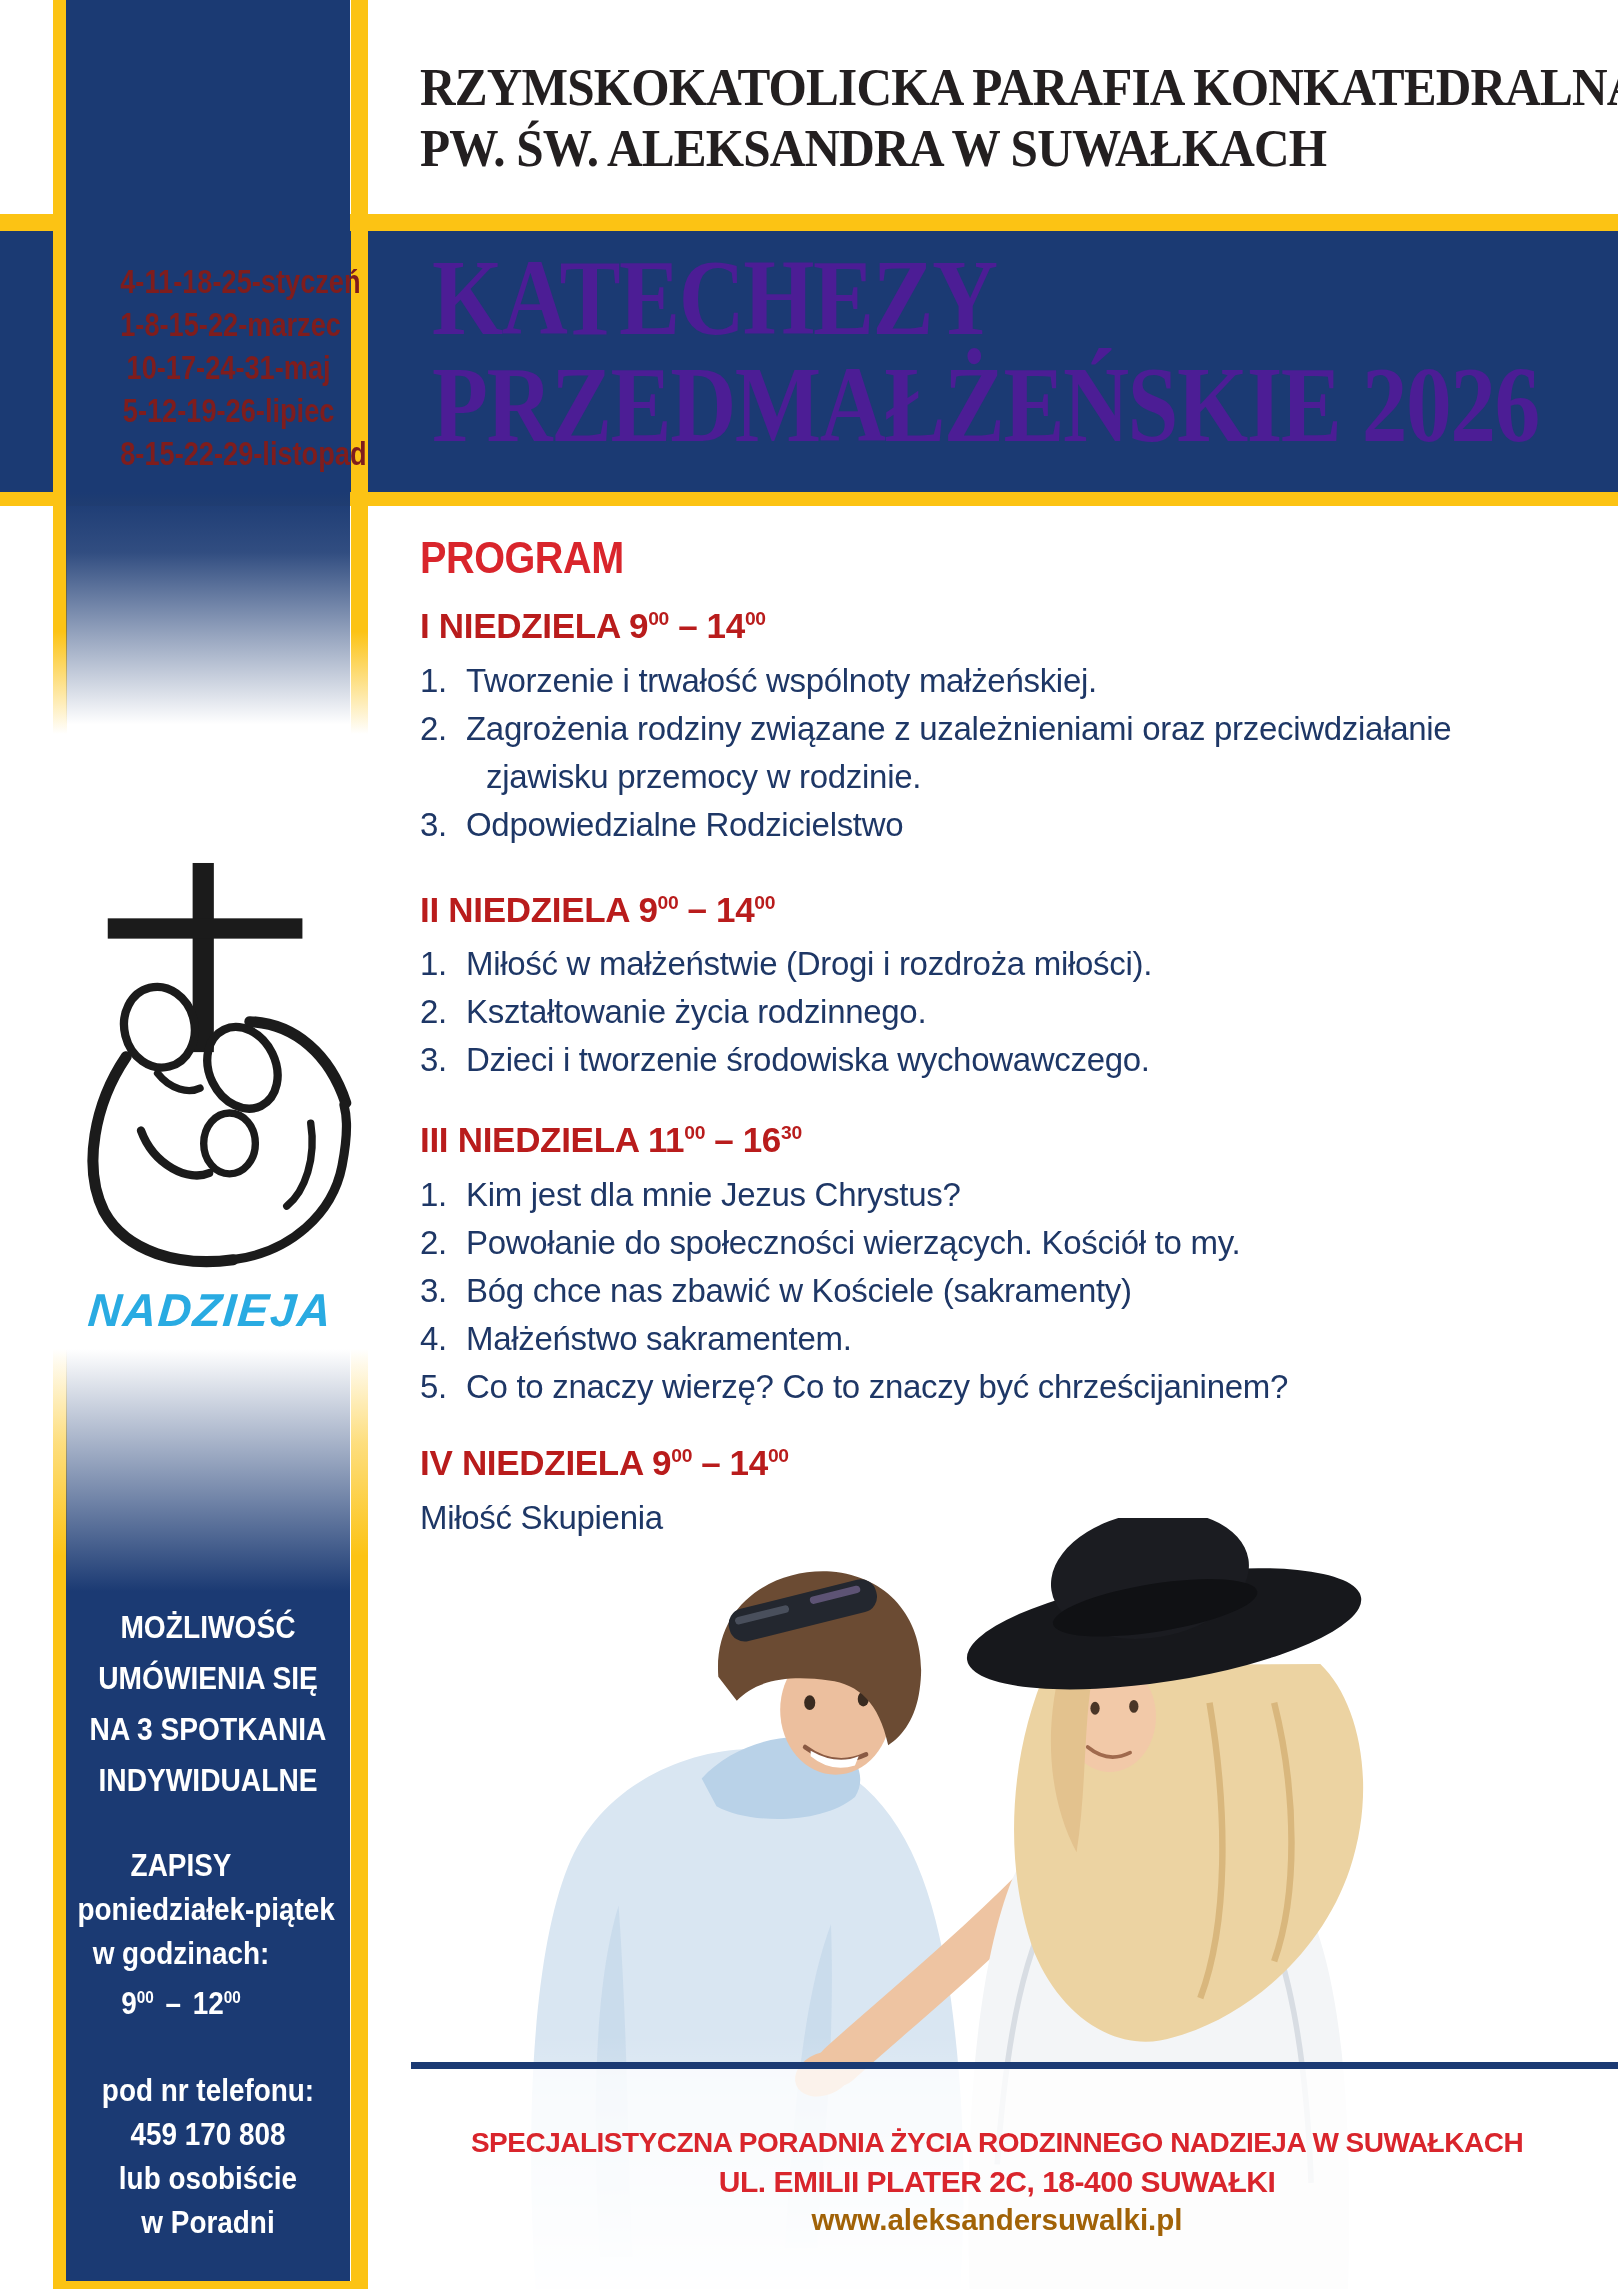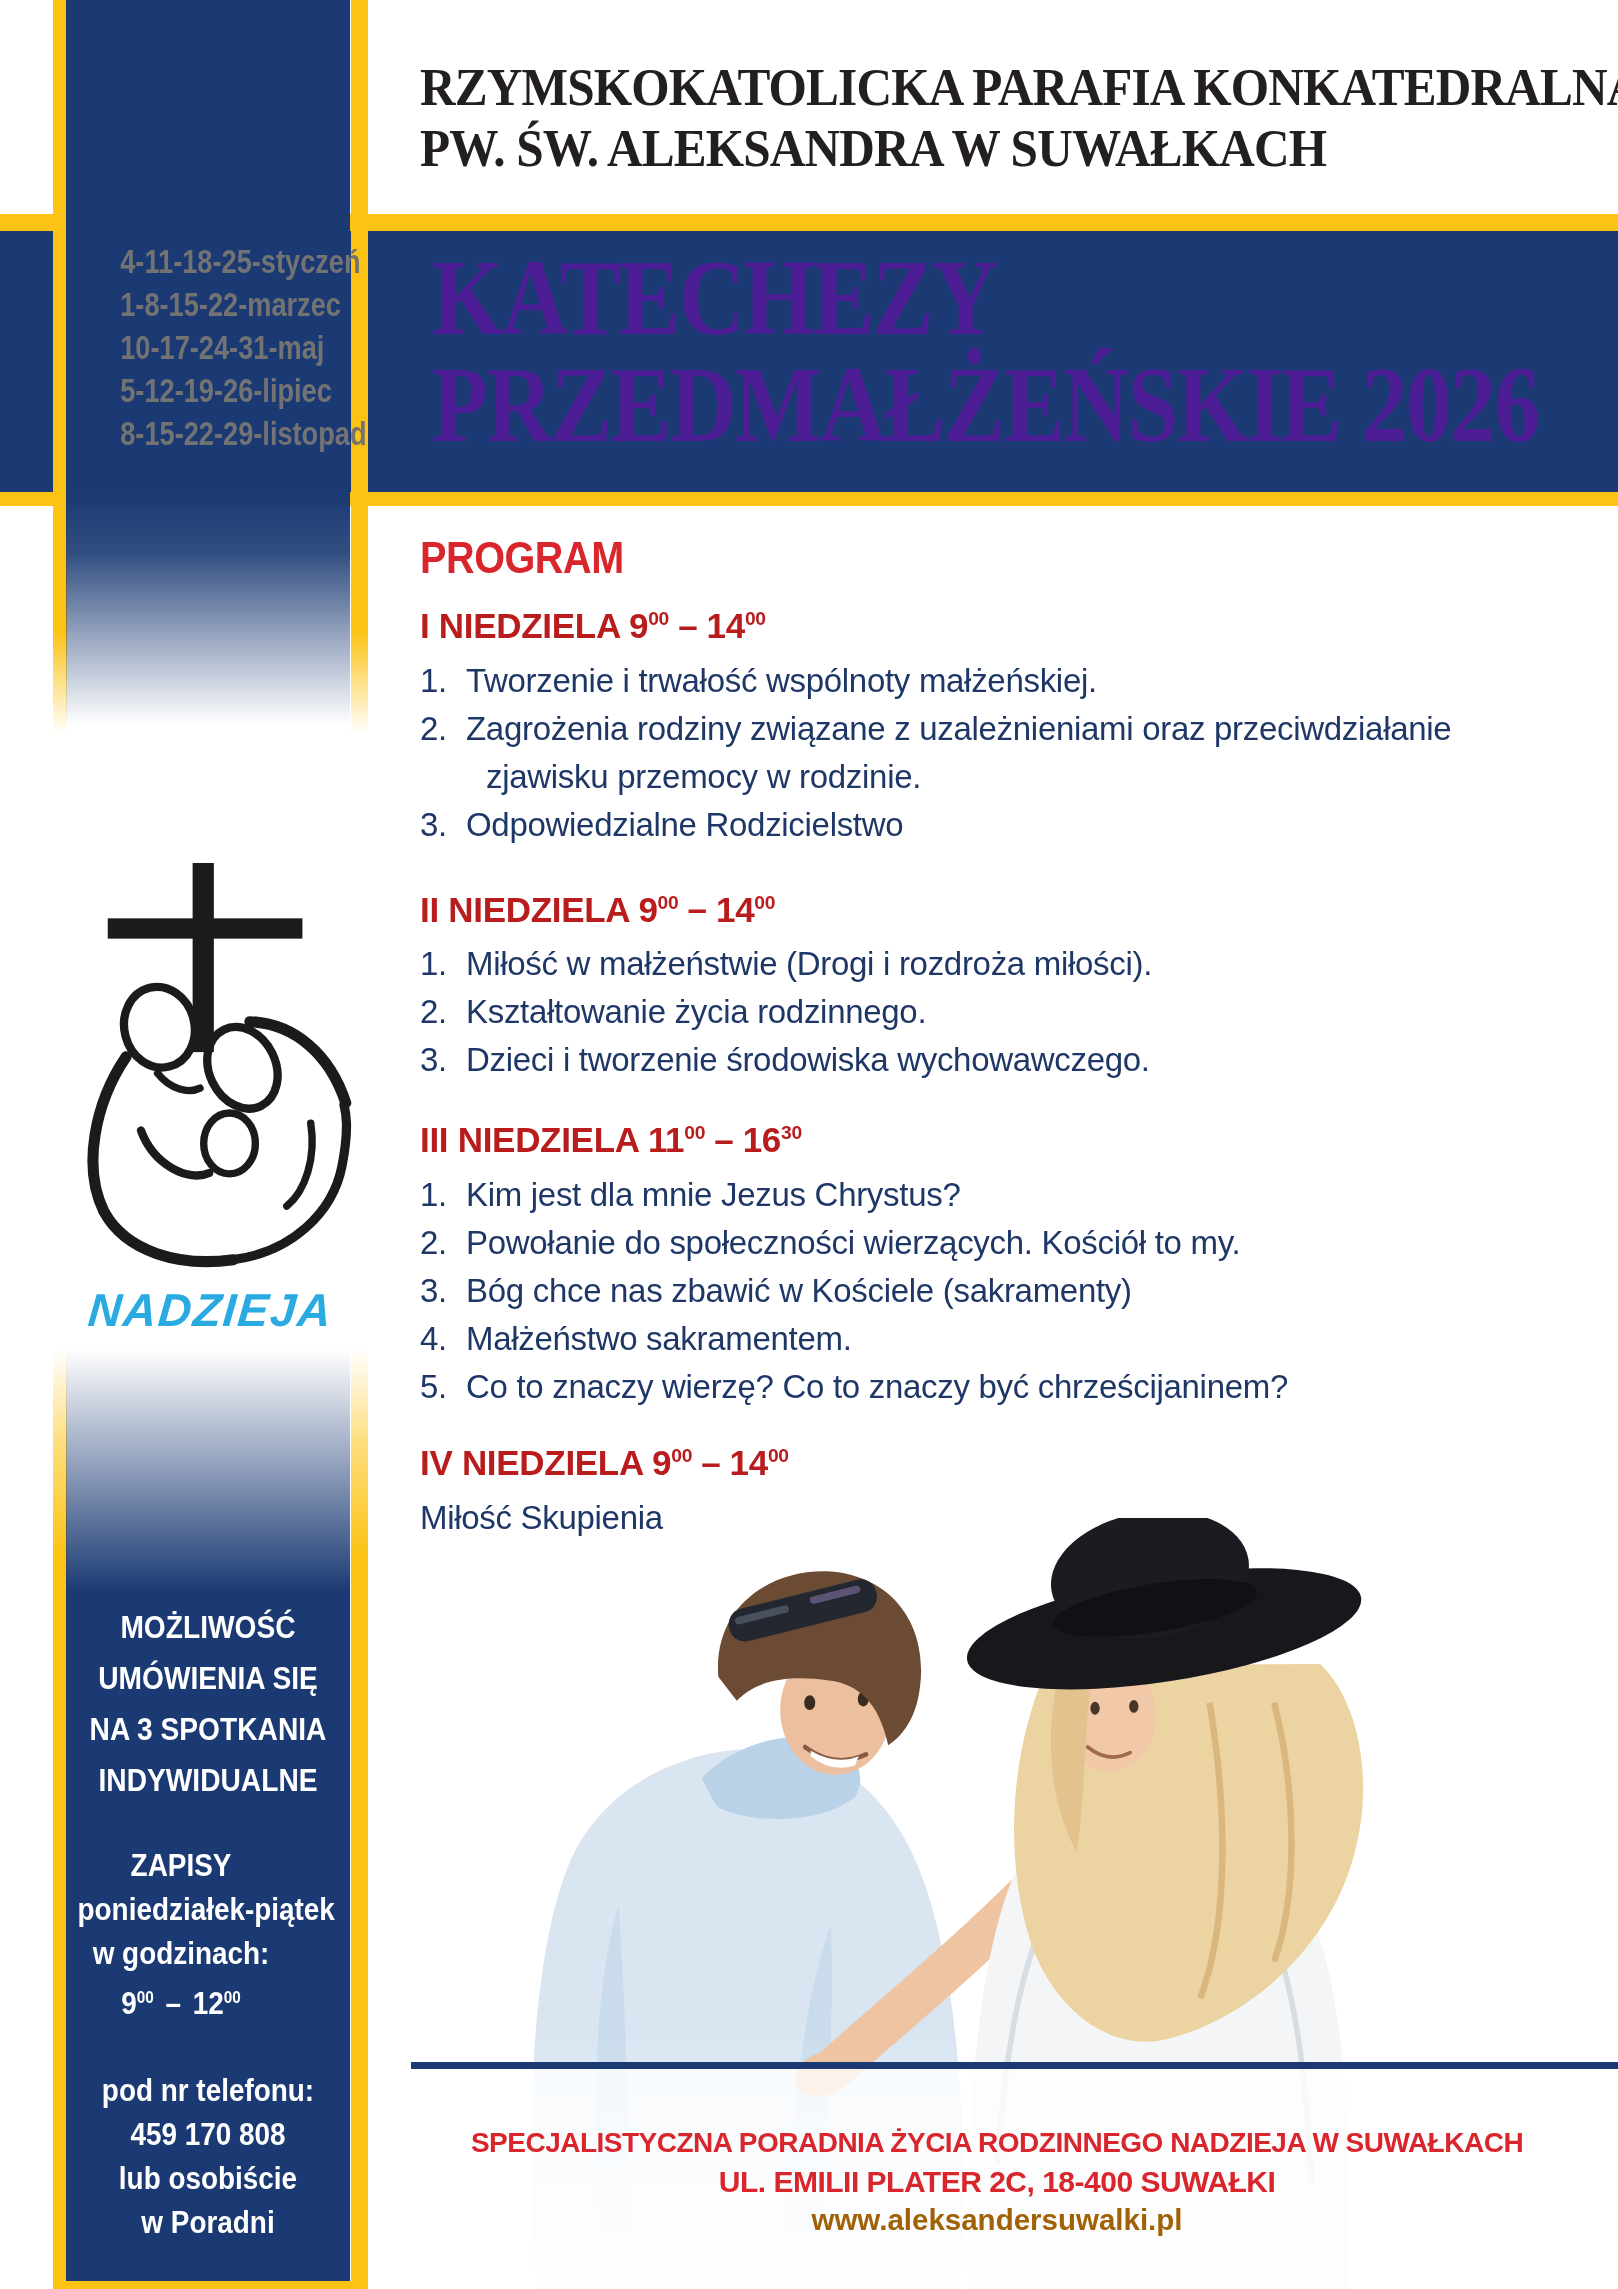--- a/index.html
+++ b/index.html
@@ -31,21 +31,21 @@
   
   .parish{left:420px;top:57px;width:1163px;color:#231f20;
     font-family:"Liberation Serif",serif;font-weight:bold;font-size:53px;line-height:61px;letter-spacing:-0.9px;}
   .parish .ln{display:block;transform:scaleX(.93);transform-origin:left center;white-space:nowrap;}
 
   .title{left:432px;top:244px;width:1191px;color:#4c1d95;
     font-family:"Liberation Serif",serif;font-weight:bold;font-size:109px;line-height:107px;letter-spacing:-1.8px;}
   .title .ln{display:block;transform:scaleX(.84);transform-origin:left center;white-space:nowrap;}
 
   
-  .dates{left:66px;top:240px;width:271px;text-align:left;color:#737373;
+  .dates{left:66px;top:260px;width:271px;text-align:center;color:#7f1d1d;
     font-weight:bold;font-size:34px;line-height:43px;}
   .dates .ln{display:block;transform:scaleX(.8);transform-origin:right center;white-space:nowrap;}
 
   
   .program-heading{left:420px;top:532px;color:#d9252c;font-weight:bold;font-size:45px;
     letter-spacing:-0.5px;transform:scaleX(.88);transform-origin:left center;}
   .program{left:420px;top:598px;width:1181px;color:#1e3766;font-size:33px;letter-spacing:-0.3px;}
   .sec-h{color:#b91c1c;font-weight:bold;font-size:35px;line-height:41px;margin-bottom:11px;white-space:nowrap;}
   .sec-h .dash{margin:0 9.2px;}
   .sup{font-size:55%;vertical-align:super;font-weight:bold;}

